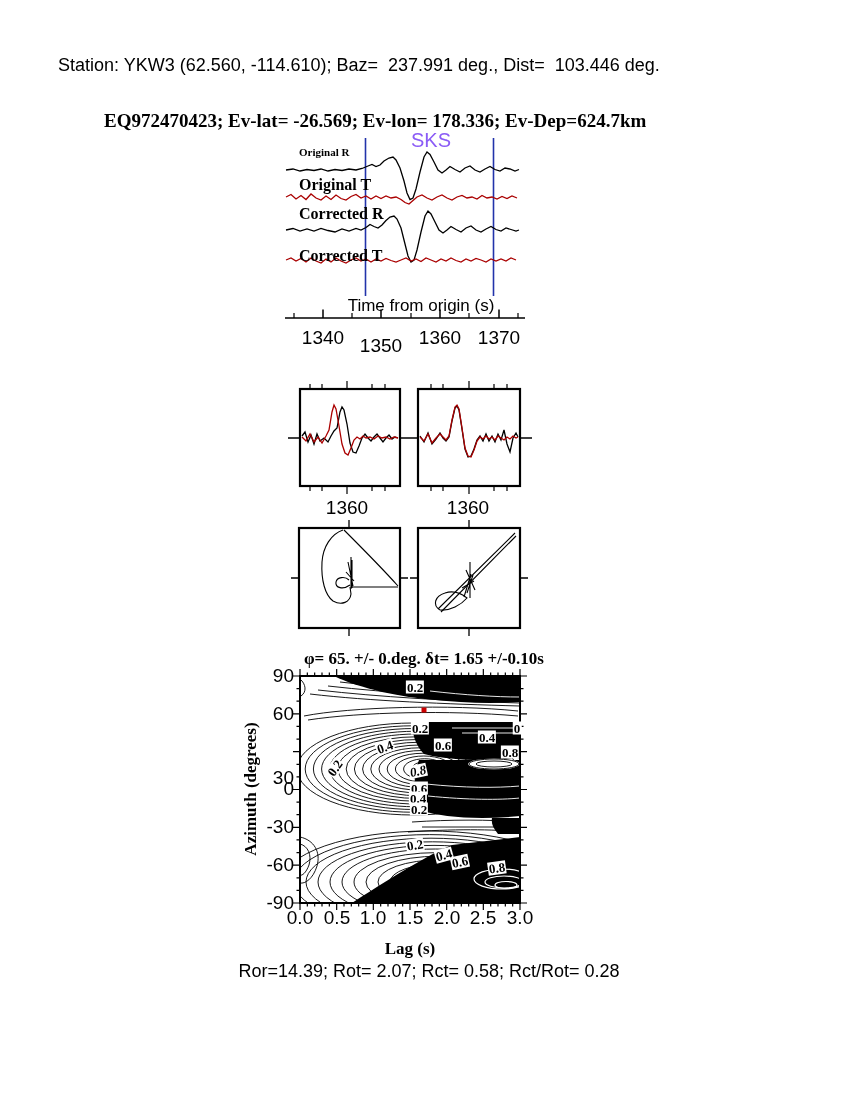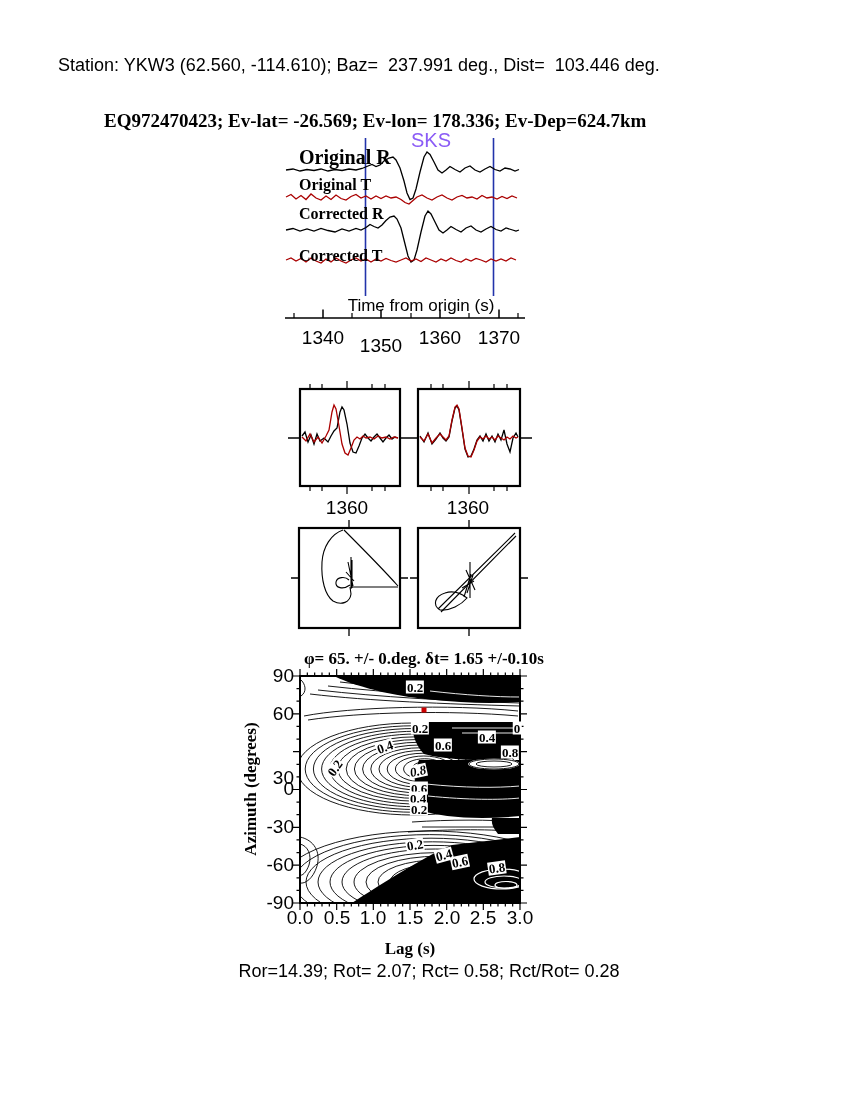--- a/index.html
+++ b/index.html
@@ -197,21 +197,21 @@
         <path d="M300,890.3888888888889 h-3.5 M520,890.3888888888889 h3.5"></path>
         <path d="M300,903 h-7 M520,903 h7"></path>
       </g>
   </svg>
 
   <div class="abs sans" style="left:58px;top:56px;font-size:18px;">Station: YKW3 (62.560, -114.610); Baz=  237.991 deg., Dist=  103.446 deg.</div>
   <div class="abs serifb" style="left:104px;top:95px;font-size:19px;margin-top:16px;">EQ972470423; Ev-lat= -26.569; Ev-lon= 178.336; Ev-Dep=624.7km</div>
 
   <div class="abs sans cx" style="left:431px;top:130px;font-size:20px;font-weight:normal;color:#8b5cf6;">SKS</div>
 
-  <div class="abs serifb" style="left:299px;top:147px;font-size:20px;">Original R</div>
+  <div class="abs serifb" style="left:299px;top:147px;font-size:11px;">Original R</div>
   <div class="abs serifb" style="left:299px;top:177px;font-size:16px;">Original T</div>
   <div class="abs serifb" style="left:299px;top:206px;font-size:16px;">Corrected R</div>
   <div class="abs serifb" style="left:299px;top:236px;font-size:16px;margin-top:12px;">Corrected T</div>
 
   <div class="abs sans cx" style="left:421px;top:297px;font-size:17px;">Time from origin (s)</div>
   <div class="abs tick cx" style="left:323px;top:328px;">1340</div>
   <div class="abs tick cx" style="left:381px;top:336px;">1350</div>
   <div class="abs tick cx" style="left:440px;top:328px;">1360</div>
   <div class="abs tick cx" style="left:499px;top:328px;">1370</div>
 

